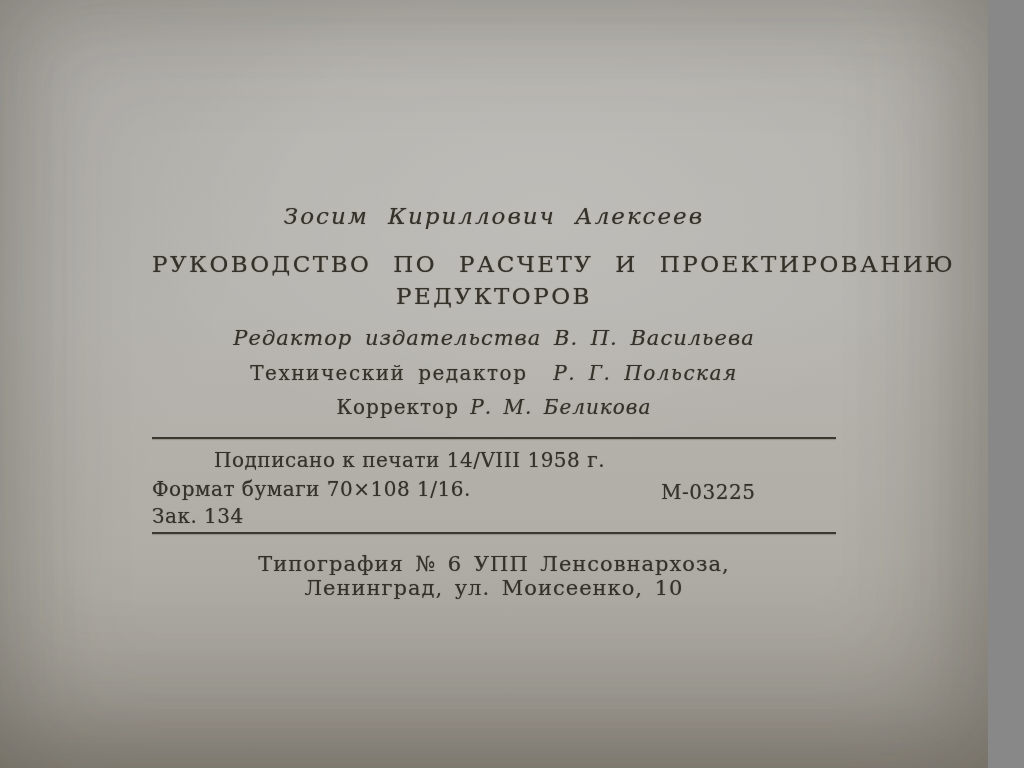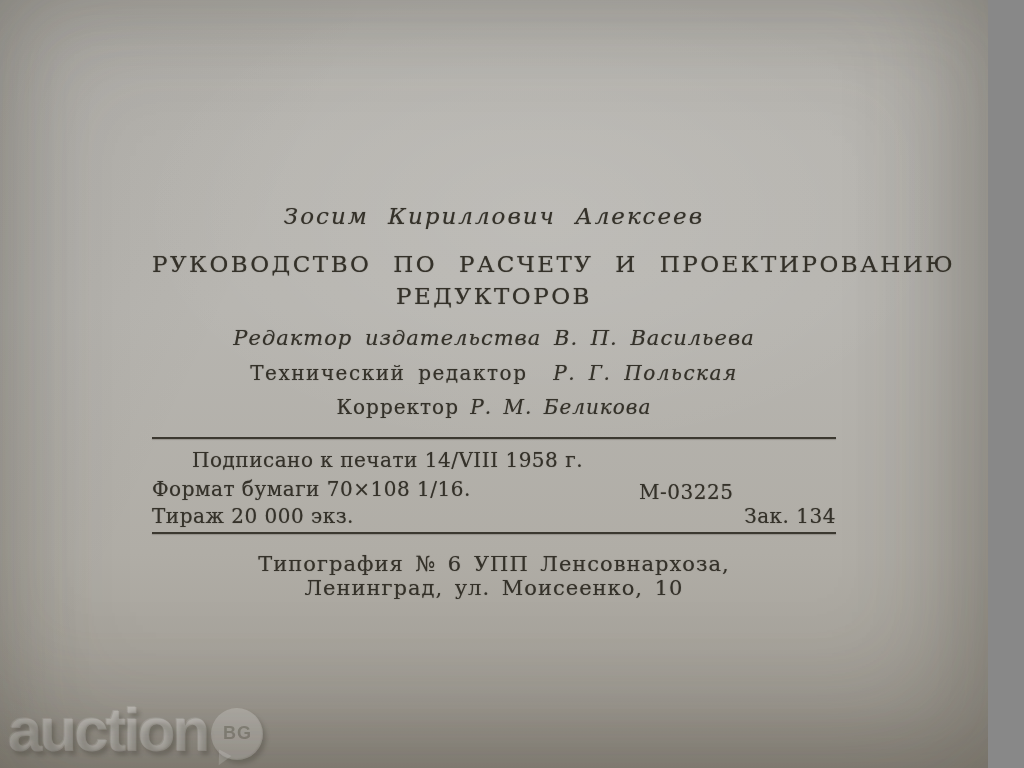--- a/index.html
+++ b/index.html
@@ -87,21 +87,21 @@
   }
   .rule-1 { top: 437px; }
   .rule-2 { top: 532px; }
 
   .imprint-line {
     font-size: 20px;
     letter-spacing: 0.5px;
     display: flex;
   }
   .imprint-1 { top: 448px; }
-  .imprint-1 .seg-a { margin-left: 40px; }
+  .imprint-1 .seg-a { margin-left: 62px; }
   .imprint-1 .seg-b { margin-left: 56px; margin-top: 32px; }
   .imprint-2 { top: 477px; justify-content: space-between; gap: 37px; }
   .imprint-3 { top: 504px; justify-content: space-between; }
 
   .printer-line-1 {
     top: 552px;
     font-size: 21px;
     letter-spacing: 1px;
     word-spacing: 4px;
   }
@@ -188,34 +188,27 @@
     <div class="line imprint-line imprint-1">
       <span class="seg-a">Подписано к печати 14/VIII 1958 г.</span>
       <span class="seg-b">М-03225</span>
     </div>
 
     <div class="line imprint-line imprint-2">
       <span>Формат бумаги 70×108 1/16.</span>
     </div>
 
     <div class="line imprint-line imprint-3">
-      <span>Тираж 20 000 экз.</span>
       <span>Зак. 134</span>
     </div>
 
     <div class="rule rule-2"></div>
 
     <div class="line centered printer-line-1">Типография № 6 УПП Ленсовнархоза,</div>
 
     <div class="line centered printer-line-2">Ленинград, ул. Моисеенко, 10</div>
 
   </div>
 
-  <div class="watermark">
-    <span class="watermark-text">auction</span>
-    <span class="watermark-badge">
-      <span class="watermark-badge-text">BG</span>
-    </span>
-  </div>
 
   <div class="vignette"></div>
 
 </div>
 
 </body></html>

